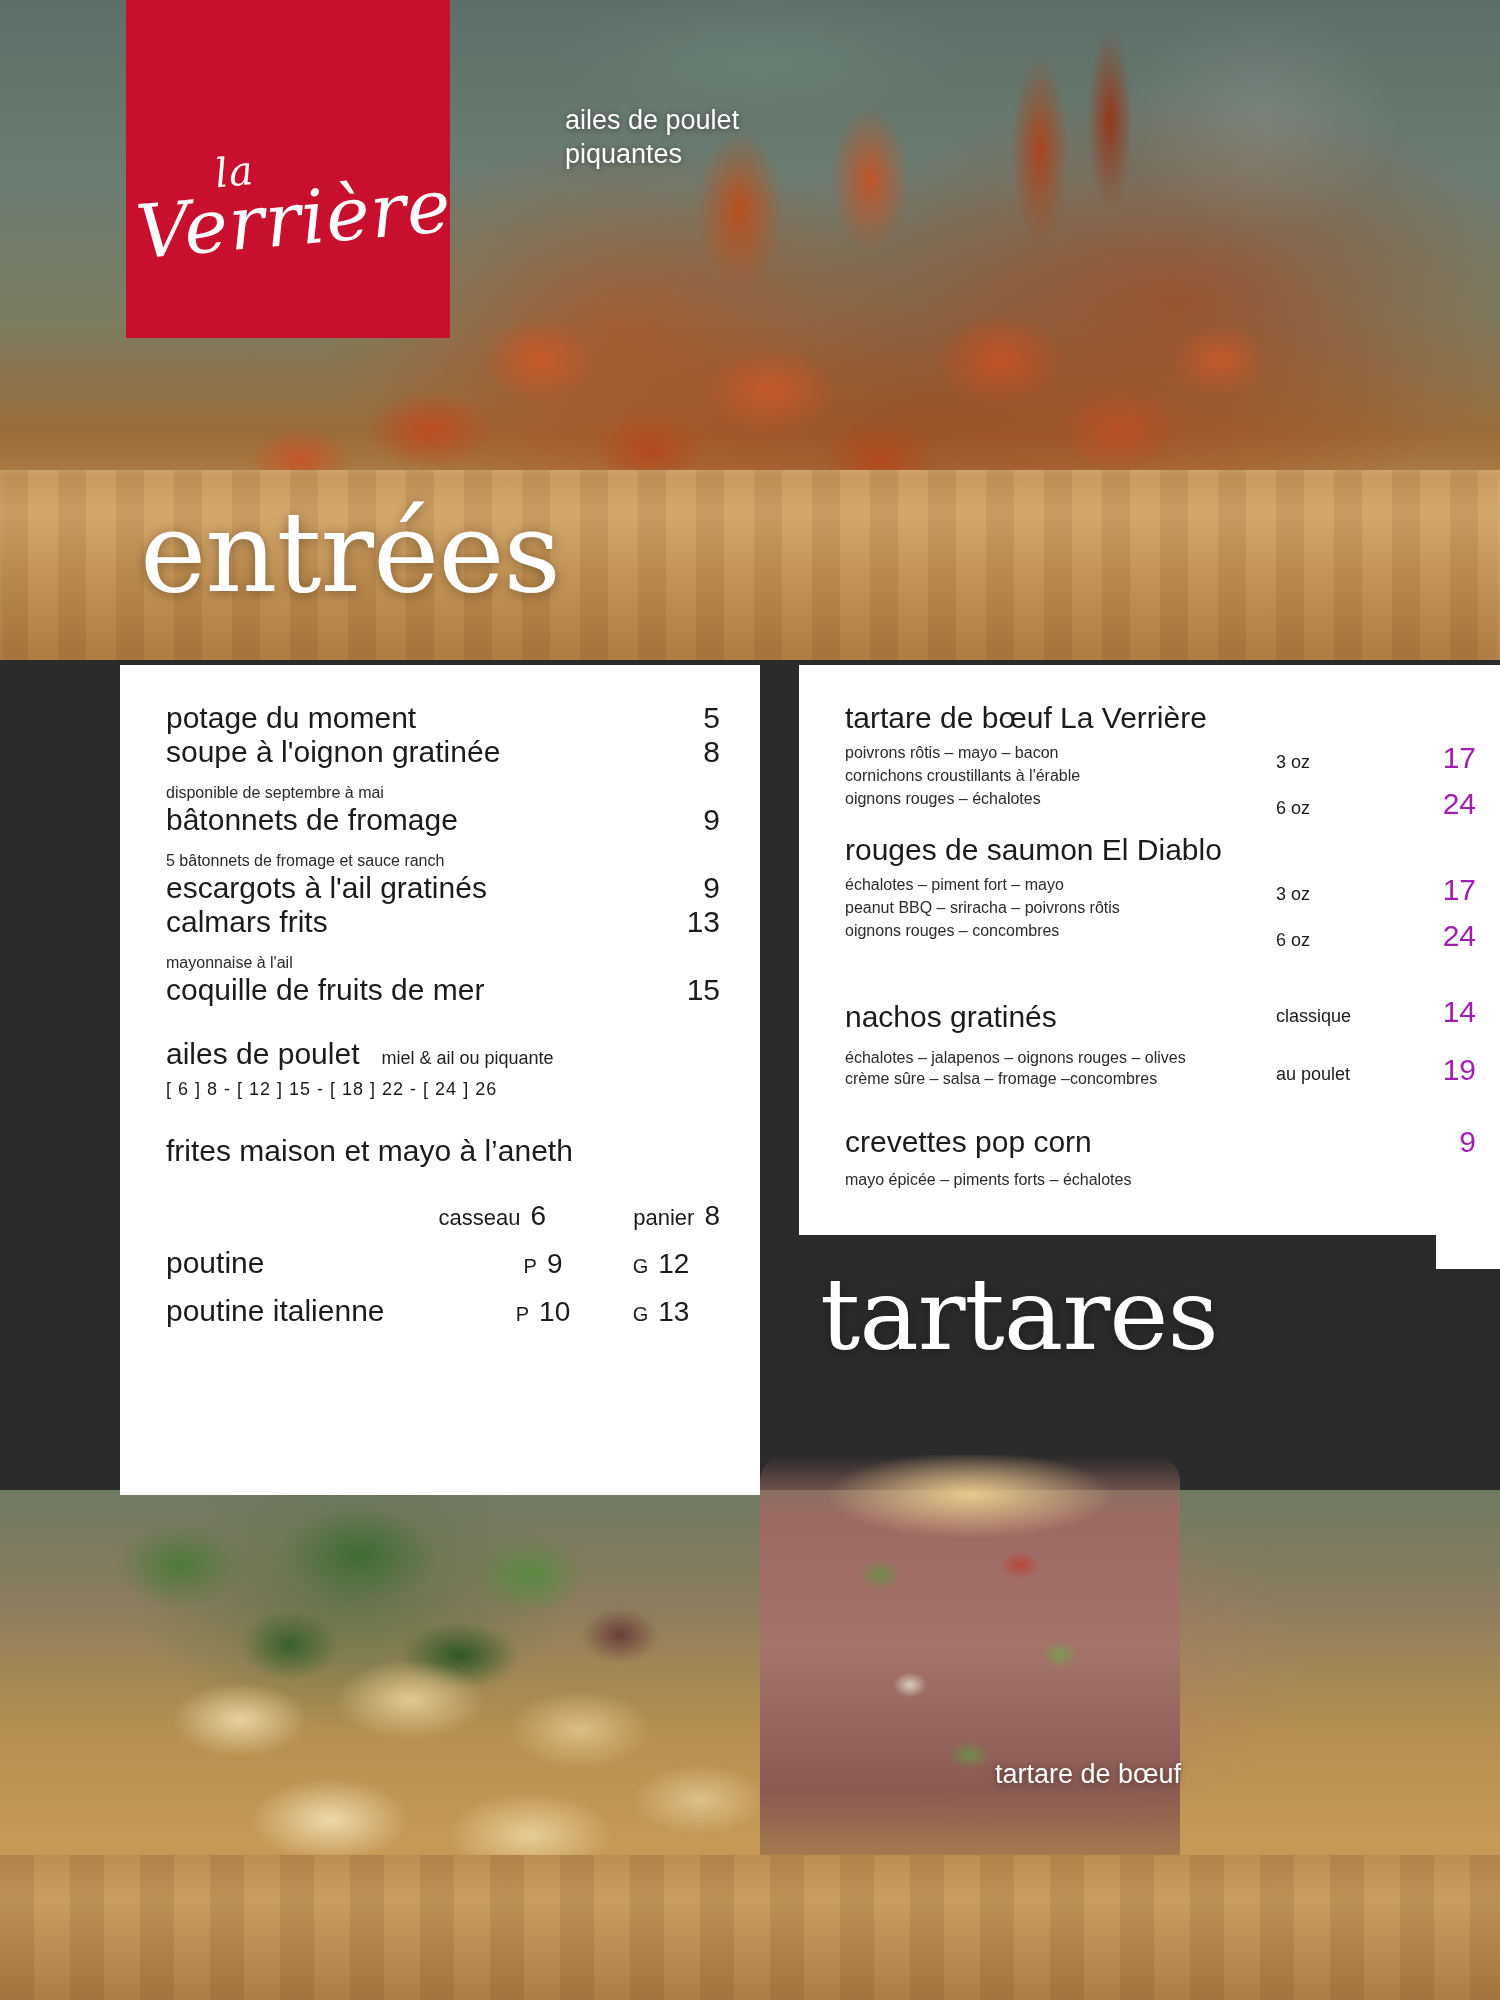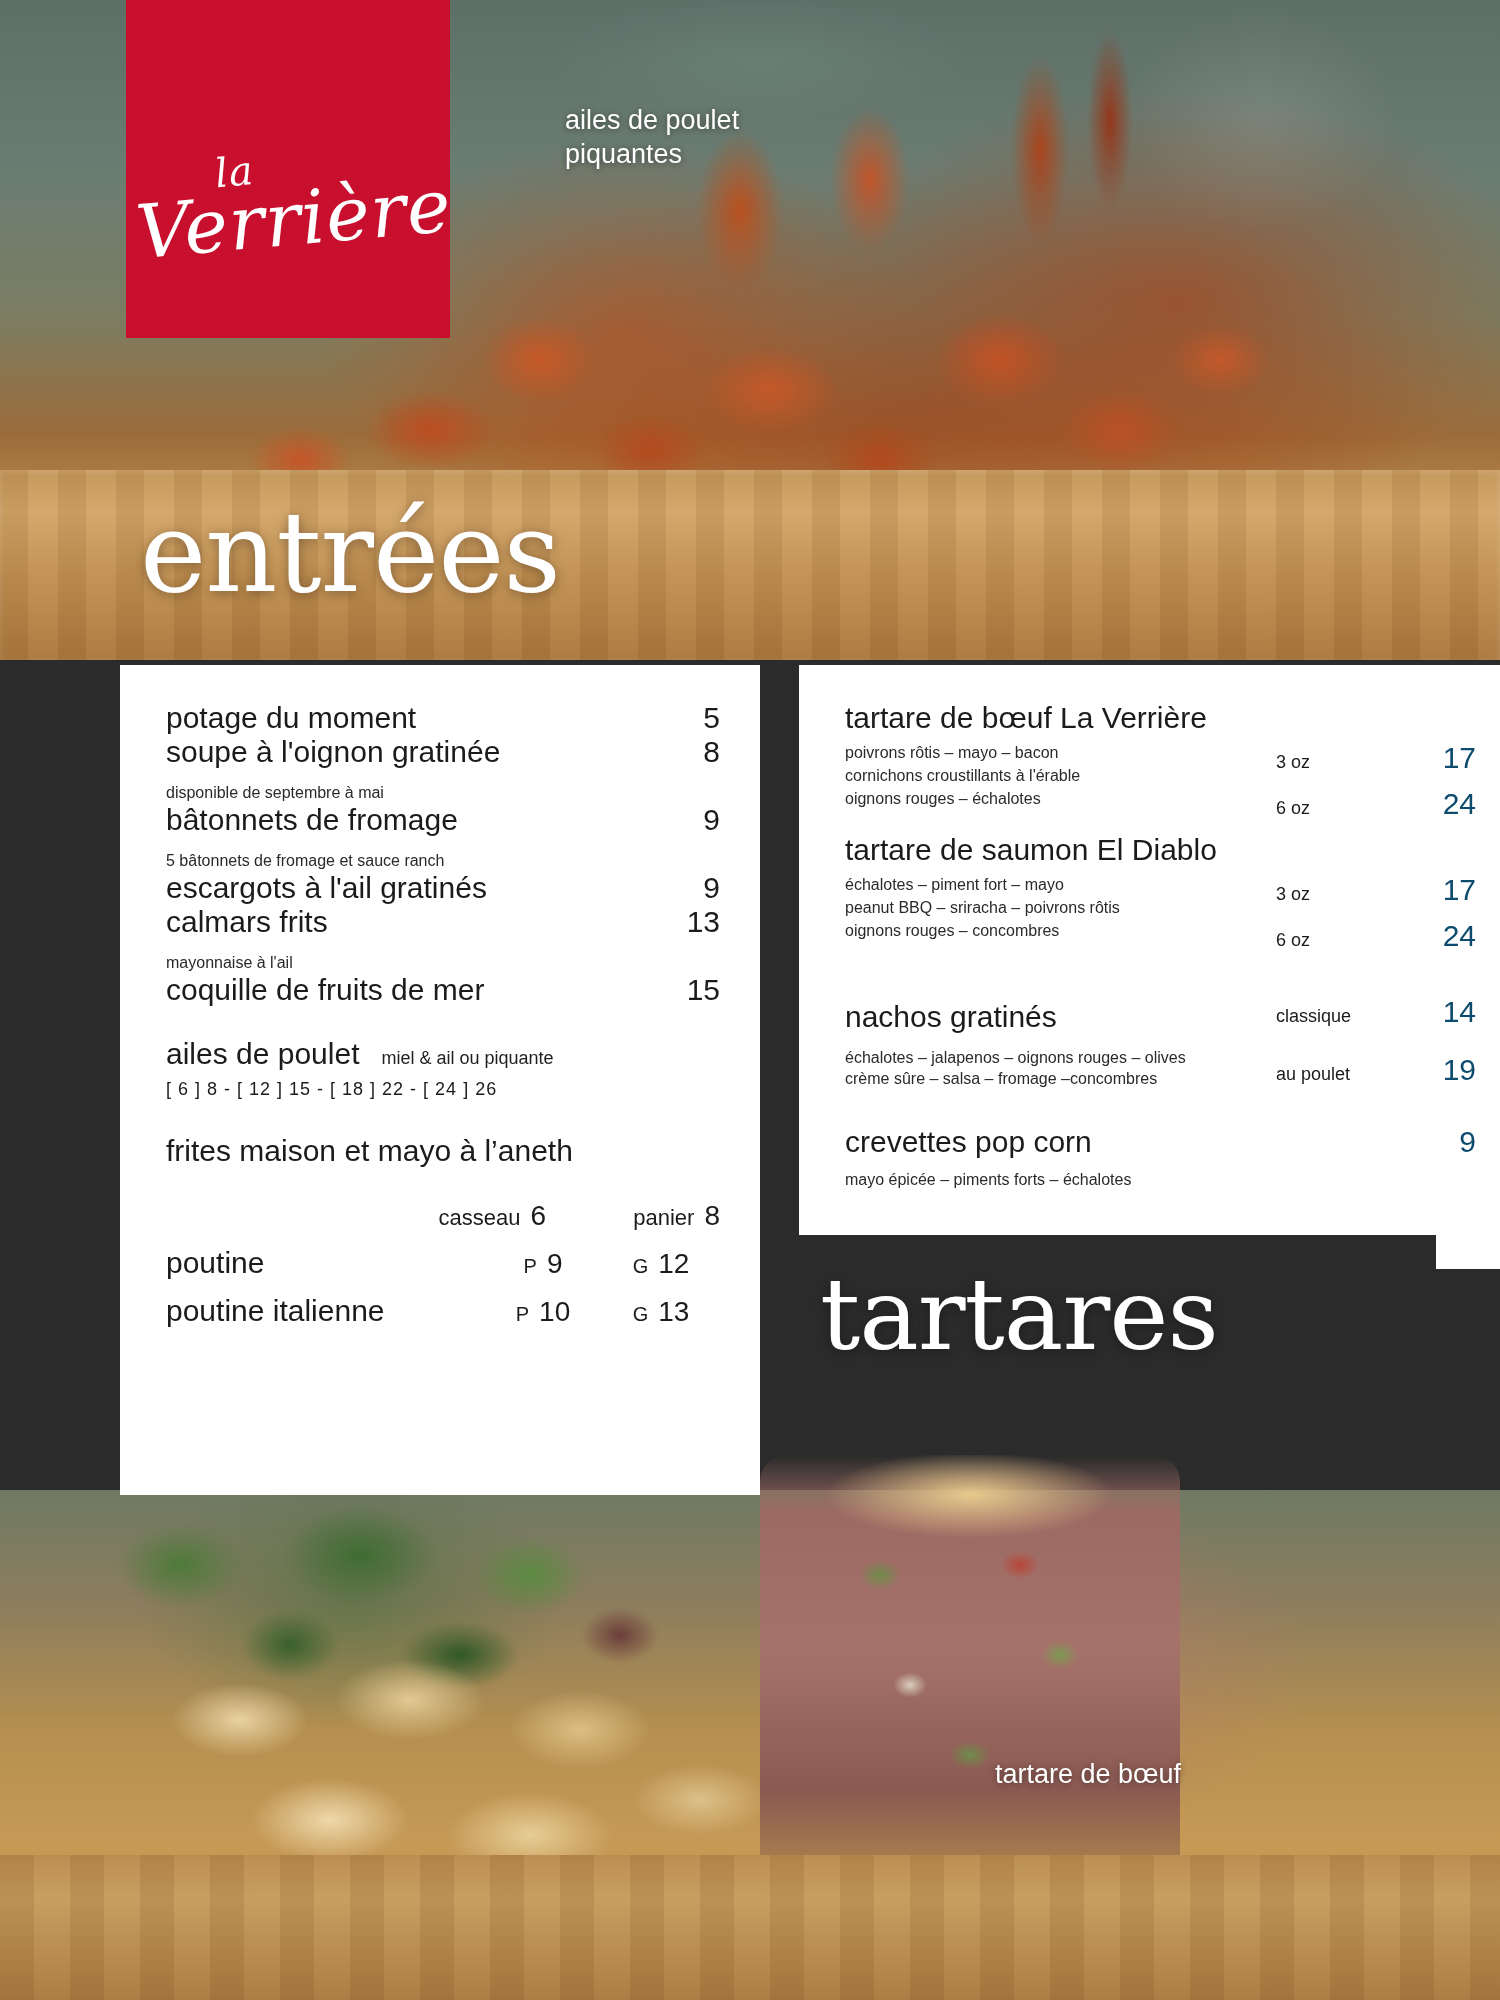--- a/index.html
+++ b/index.html
@@ -228,21 +228,21 @@
   .t-title { font-size: 30px; color: #1b1b1b; margin-top: 30px; }
   .t-title:first-child { margin-top: 0; }
   .t-body { display: flex; margin-top: 6px; }
   .t-desc { flex: 1; font-size: 16px; color: #2a2a2a; line-height: 1.45; }
   .t-sizes { width: 200px; }
   .t-size-row {
     display: flex; justify-content: space-between; align-items: baseline;
     margin-bottom: 12px;
   }
   .t-size-lbl { font-size: 18px; color: #1b1b1b; }
-  .t-size-price { font-size: 30px; color: #0c4a6e; }
+  .t-size-price { font-size: 30px; color: #a21caf; }
   .t-oneline { display: flex; align-items: baseline; justify-content: space-between; }
 </style>
 </head>
 <body>
 
 <div id="page">
 
   <div class="photo-top">
     <div class="blurglow"></div>
     <div class="wings"></div>
@@ -375,21 +375,21 @@
             </div>
             <div class="t-size-row">
               <span class="t-size-lbl">6 oz</span>
               <span class="t-size-price">24</span>
             </div>
           </div>
         </div>
       </div>
 
       <div>
-        <div class="t-title">tartare de saumon El Diablo</div>
+        <div class="t-title">rouges de saumon El Diablo</div>
         <div class="t-body">
           <div class="t-desc" style="white-space: pre-line;">échalotes – piment fort – mayo
 peanut BBQ – sriracha – poivrons rôtis
 oignons rouges – concombres</div>
           <div class="t-sizes">
             <div class="t-size-row">
               <span class="t-size-lbl">3 oz</span>
               <span class="t-size-price">17</span>
             </div>
             <div class="t-size-row">

